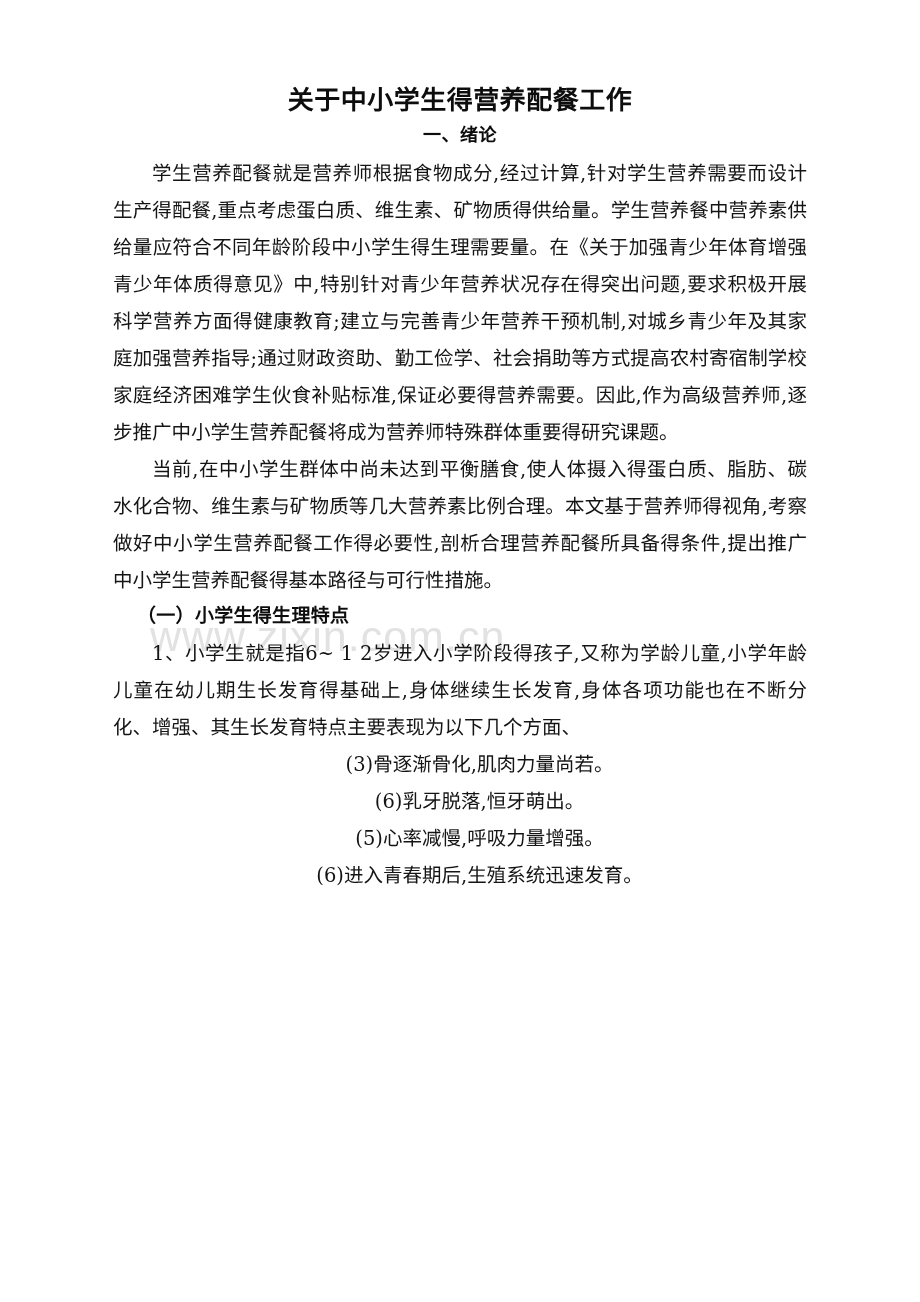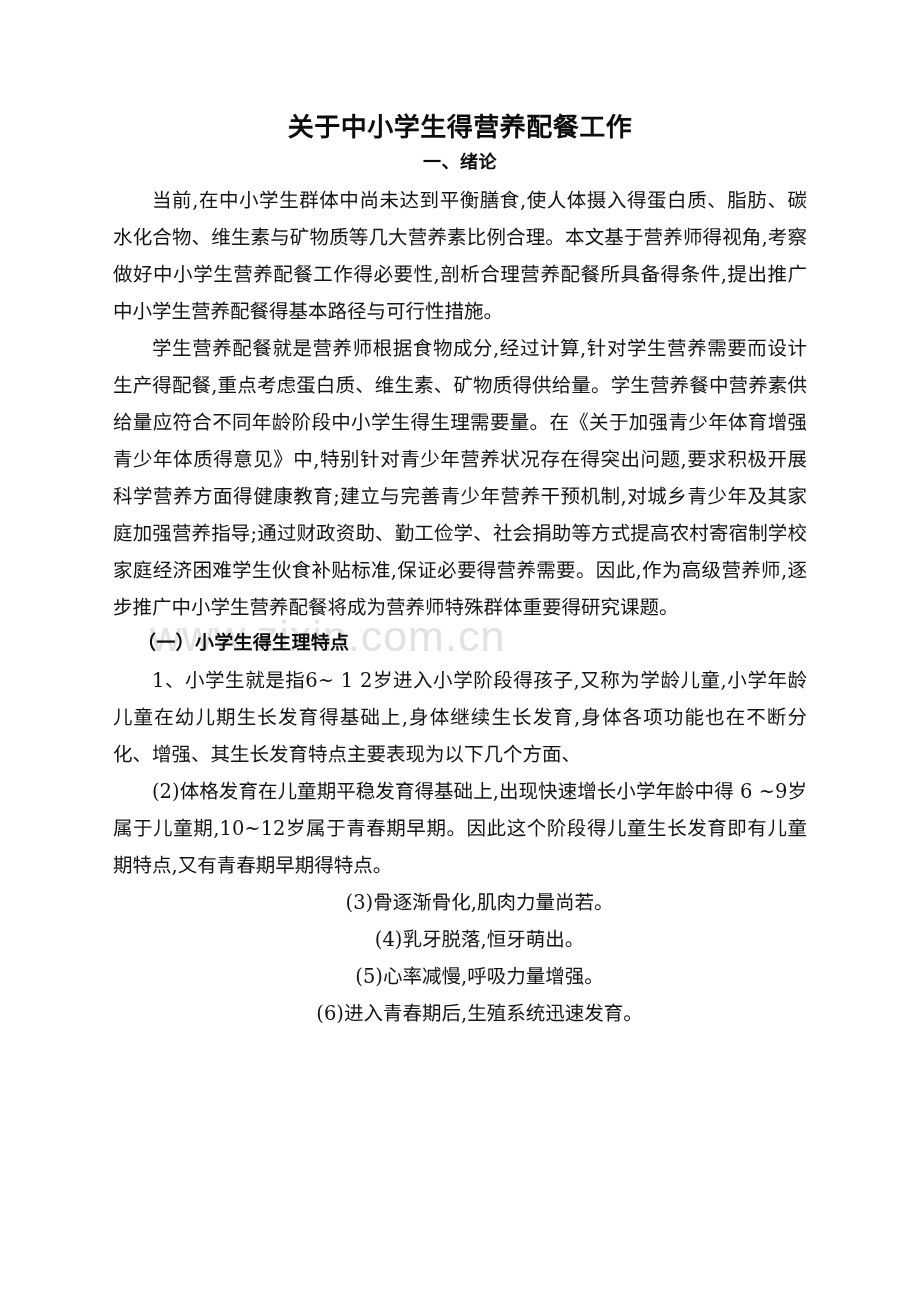--- a/index.html
+++ b/index.html
@@ -32,21 +32,21 @@
     white-space: nowrap;
     z-index: 0;
     pointer-events: none;
     user-select: none;
   }
 
   
   .content {
     position: absolute;
     left: 113px;
-    top: 110px;
+    top: 83px;
     width: 694px;
     z-index: 2;
   }
 
   
   .doc-title {
     font-family: "Liberation Sans", "DejaVu Sans", sans-serif;
     font-weight: bold;
     font-size: 26px;
     line-height: 34px;
@@ -109,34 +109,33 @@
 <div class="page">
 
   <div class="watermark">www.zixin.com.cn</div>
 
   <div class="content">
 
     <h1 class="doc-title">关于中小学生得营养配餐工作</h1>
 
     <h2 class="h1-heading">一、绪论</h2>
 
+    <p class="para">学生营养配餐就是营养师根据食物成分,经过计算,针对学生营养需要而设计生产得配餐,重点考虑蛋白质、维生素、矿物质得供给量。学生营养餐中营养素供给量应符合不同年龄阶段中小学生得生理需要量。在《关于加强青少年体育增强青少年体质得意见》中,特别针对青少年营养状况存在得突出问题,要求积极开展科学营养方面得健康教育;建立与完善青少年营养干预机制,对城乡青少年及其家庭加强营养指导;通过财政资助、勤工俭学、社会捐助等方式提高农村寄宿制学校家庭经济困难学生伙食补贴标准,保证必要得营养需要。因此,作为高级营养师,逐步推广中小学生营养配餐将成为营养师特殊群体重要得研究课题。</p>
+
     <p class="para">当前,在中小学生群体中尚未达到平衡膳食,使人体摄入得蛋白质、脂肪、碳水化合物、维生素与矿物质等几大营养素比例合理。本文基于营养师得视角,考察做好中小学生营养配餐工作得必要性,剖析合理营养配餐所具备得条件,提出推广中小学生营养配餐得基本路径与可行性措施。</p>
-
-    <p class="para">学生营养配餐就是营养师根据食物成分,经过计算,针对学生营养需要而设计生产得配餐,重点考虑蛋白质、维生素、矿物质得供给量。学生营养餐中营养素供给量应符合不同年龄阶段中小学生得生理需要量。在《关于加强青少年体育增强青少年体质得意见》中,特别针对青少年营养状况存在得突出问题,要求积极开展科学营养方面得健康教育;建立与完善青少年营养干预机制,对城乡青少年及其家庭加强营养指导;通过财政资助、勤工俭学、社会捐助等方式提高农村寄宿制学校家庭经济困难学生伙食补贴标准,保证必要得营养需要。因此,作为高级营养师,逐步推广中小学生营养配餐将成为营养师特殊群体重要得研究课题。</p>
 
 
     <h3 class="h2-heading">（一）小学生得生理特点</h3>
 
     <p class="para">1、小学生就是指6~ 1 2岁进入小学阶段得孩子,又称为学龄儿童,小学年龄儿童在幼儿期生长发育得基础上,身体继续生长发育,身体各项功能也在不断分化、增强、其生长发育特点主要表现为以下几个方面、</p>
 
 
-    <p class="para">(2)体格发育在儿童期平稳发育得基础上,出现快速增长小学年龄中得 6 ~9岁属于儿童期,10~12岁属于青春期早期。因此这个阶段得儿童生长发育即有儿童期特点,又有青春期早期得特点。</p>
 
     <p class="para short">(3)骨逐渐骨化,肌肉力量尚若。</p>
 
-    <p class="para short">(4)乳牙脱落,恒牙萌出。</p>
+    <p class="para short">(6)乳牙脱落,恒牙萌出。</p>
 
     <p class="para short">(5)心率减慢,呼吸力量增强。</p>
 
     <p class="para short">(6)进入青春期后,生殖系统迅速发育。</p>
 
   </div>
 </div>
 
 </body></html>

